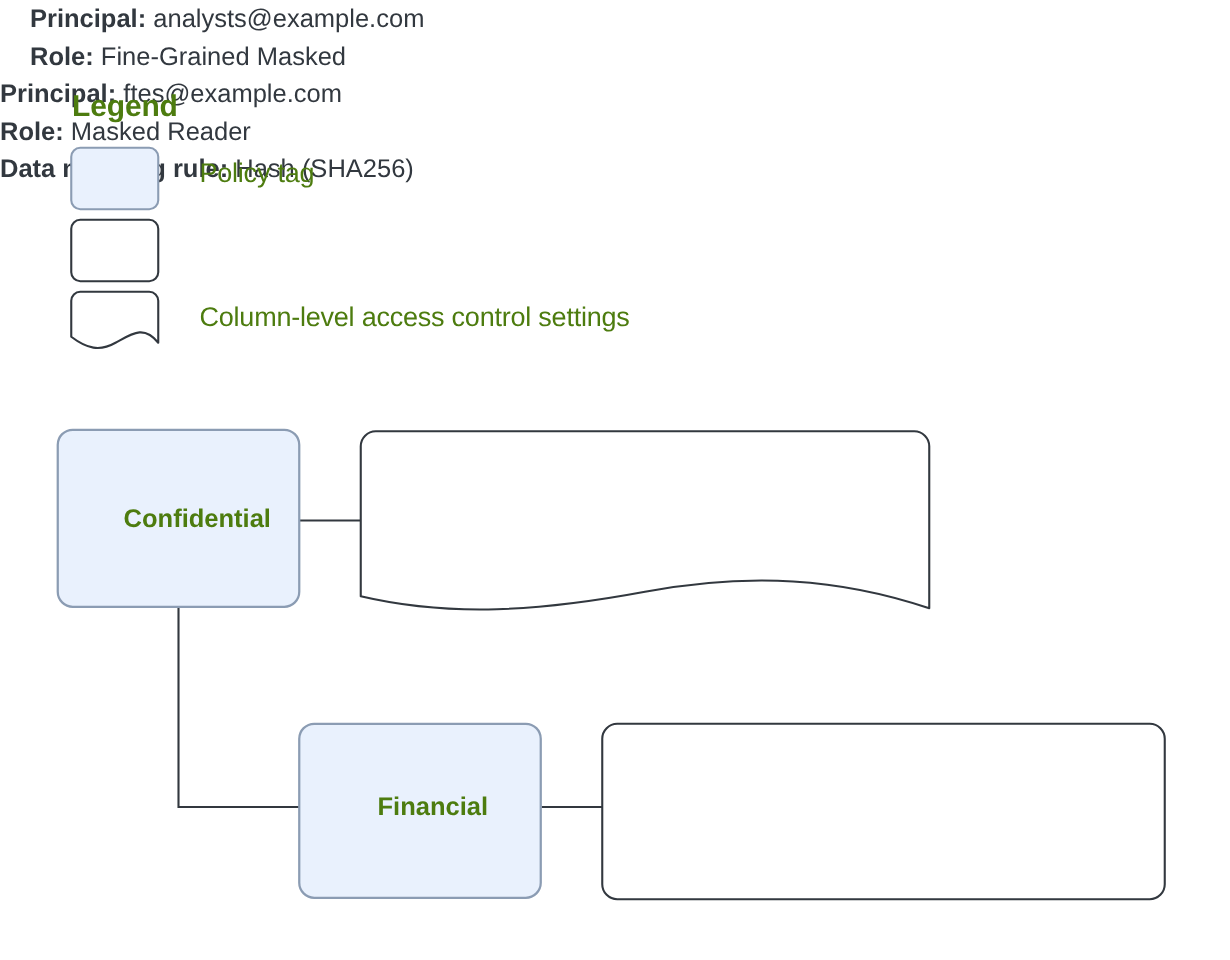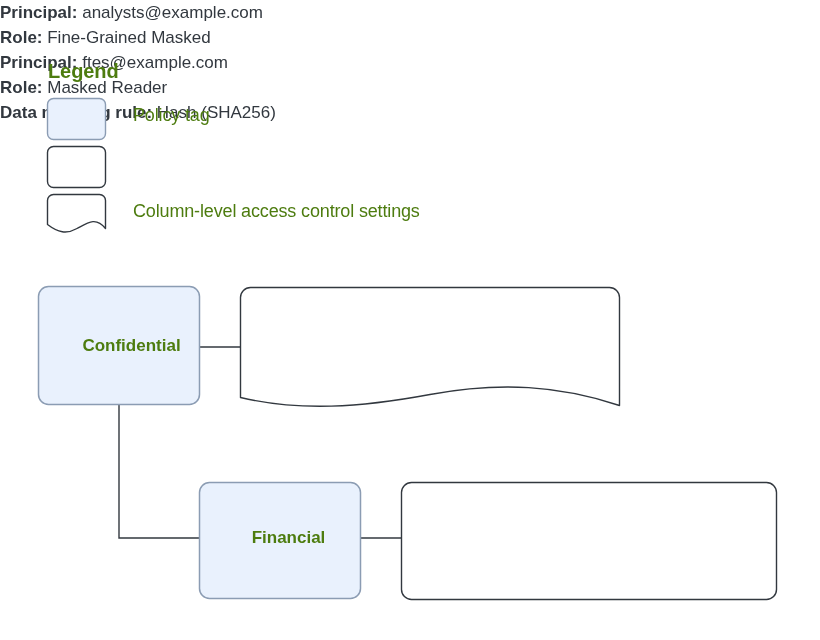--- a/index.html
+++ b/index.html
@@ -82,20 +82,21 @@
   }
   .callout-text .k {
     font-weight: bold;
   }
   .callout-text .v {
     font-weight: normal;
   }
   #callout-text-0 {
     left: 246px;
     top: 323px;
+    padding-left: 20px;
   }
   #callout-text-1 {
     left: 406px;
     top: 497px;
   }
 </style>
 </head>
 <body>
 
 <div id="diagram-root">

